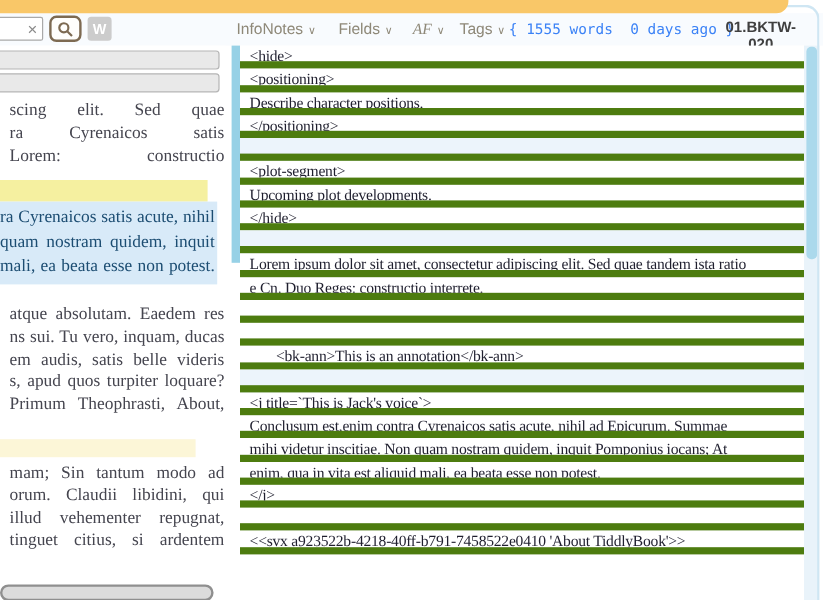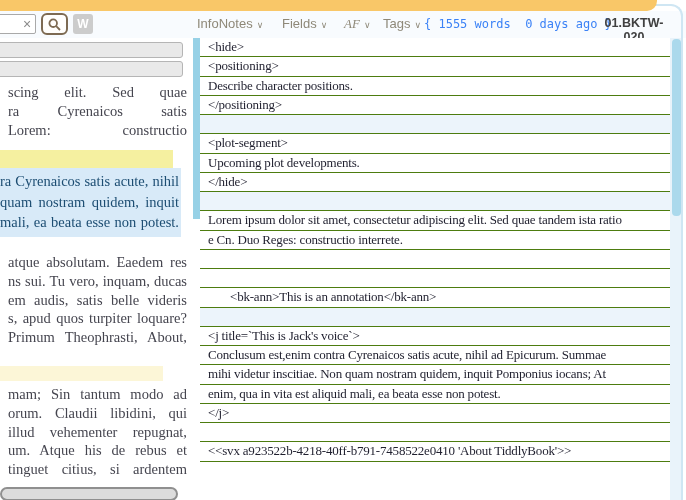--- a/index.html
+++ b/index.html
@@ -82,21 +82,21 @@
   
   .v-bar {
     position:absolute; left:193px; top:38px; width:7px; height:181px;
     background:#97d1e6; z-index:2;
   }
   .editor-rows {
     position:absolute; left:200px; top:38px; width:470px; height:462px;
     background:#ffffff; z-index:1;
   }
   .ed-row {
-    height:19.25px; border-bottom:1px solid #4d7c0f; overflow:hidden;
+    height:19.25px; border-bottom:6px solid #4d7c0f; overflow:hidden;
     padding-left:8px; font-family:"Liberation Serif", serif; font-size:13px;
     letter-spacing:-0.2px; line-height:18.5px; color:#1f1f2e; white-space:pre; cursor:text;
   }
   .ed-row.tint { background:#ecf4fb; }
   .ed-row.indent { padding-left:30px; }
   .ed-scroll-track {
     position:absolute; left:670px; top:38px; width:13px; height:462px;
     background:#e9f3fa; z-index:1;
   }
   .ed-scroll-thumb {
@@ -146,21 +146,20 @@
         <div class="lp-line">ns sui. Tu vero, inquam, ducas</div>
         <div class="lp-line">em audis, satis belle videris</div>
         <div class="lp-line">s, apud quos turpiter loquare?</div>
         <div class="lp-line">Primum Theophrasti, About,</div>
       </div>
       <div class="lp-block cream-band" style="top: 328px;"></div>
       <div class="lp-block" style="top: 347px;">
         <div class="lp-line">mam; Sin tantum modo ad</div>
         <div class="lp-line">orum. Claudii libidini, qui</div>
         <div class="lp-line">illud vehementer repugnat,</div>
-        <div class="lp-line">um. Atque his de rebus et</div>
         <div class="lp-line">tinguet citius, si ardentem</div>
       </div>
       <div class="lp-block h-scrollbar" style="top: 449px;"></div>
     </div>
 
   <div class="v-bar"></div>
   <div class="editor-rows">
       <div class="ed-row">&lt;hide&gt;</div>
       <div class="ed-row">&lt;positioning&gt;</div>
       <div class="ed-row">Describe character positions.</div>

